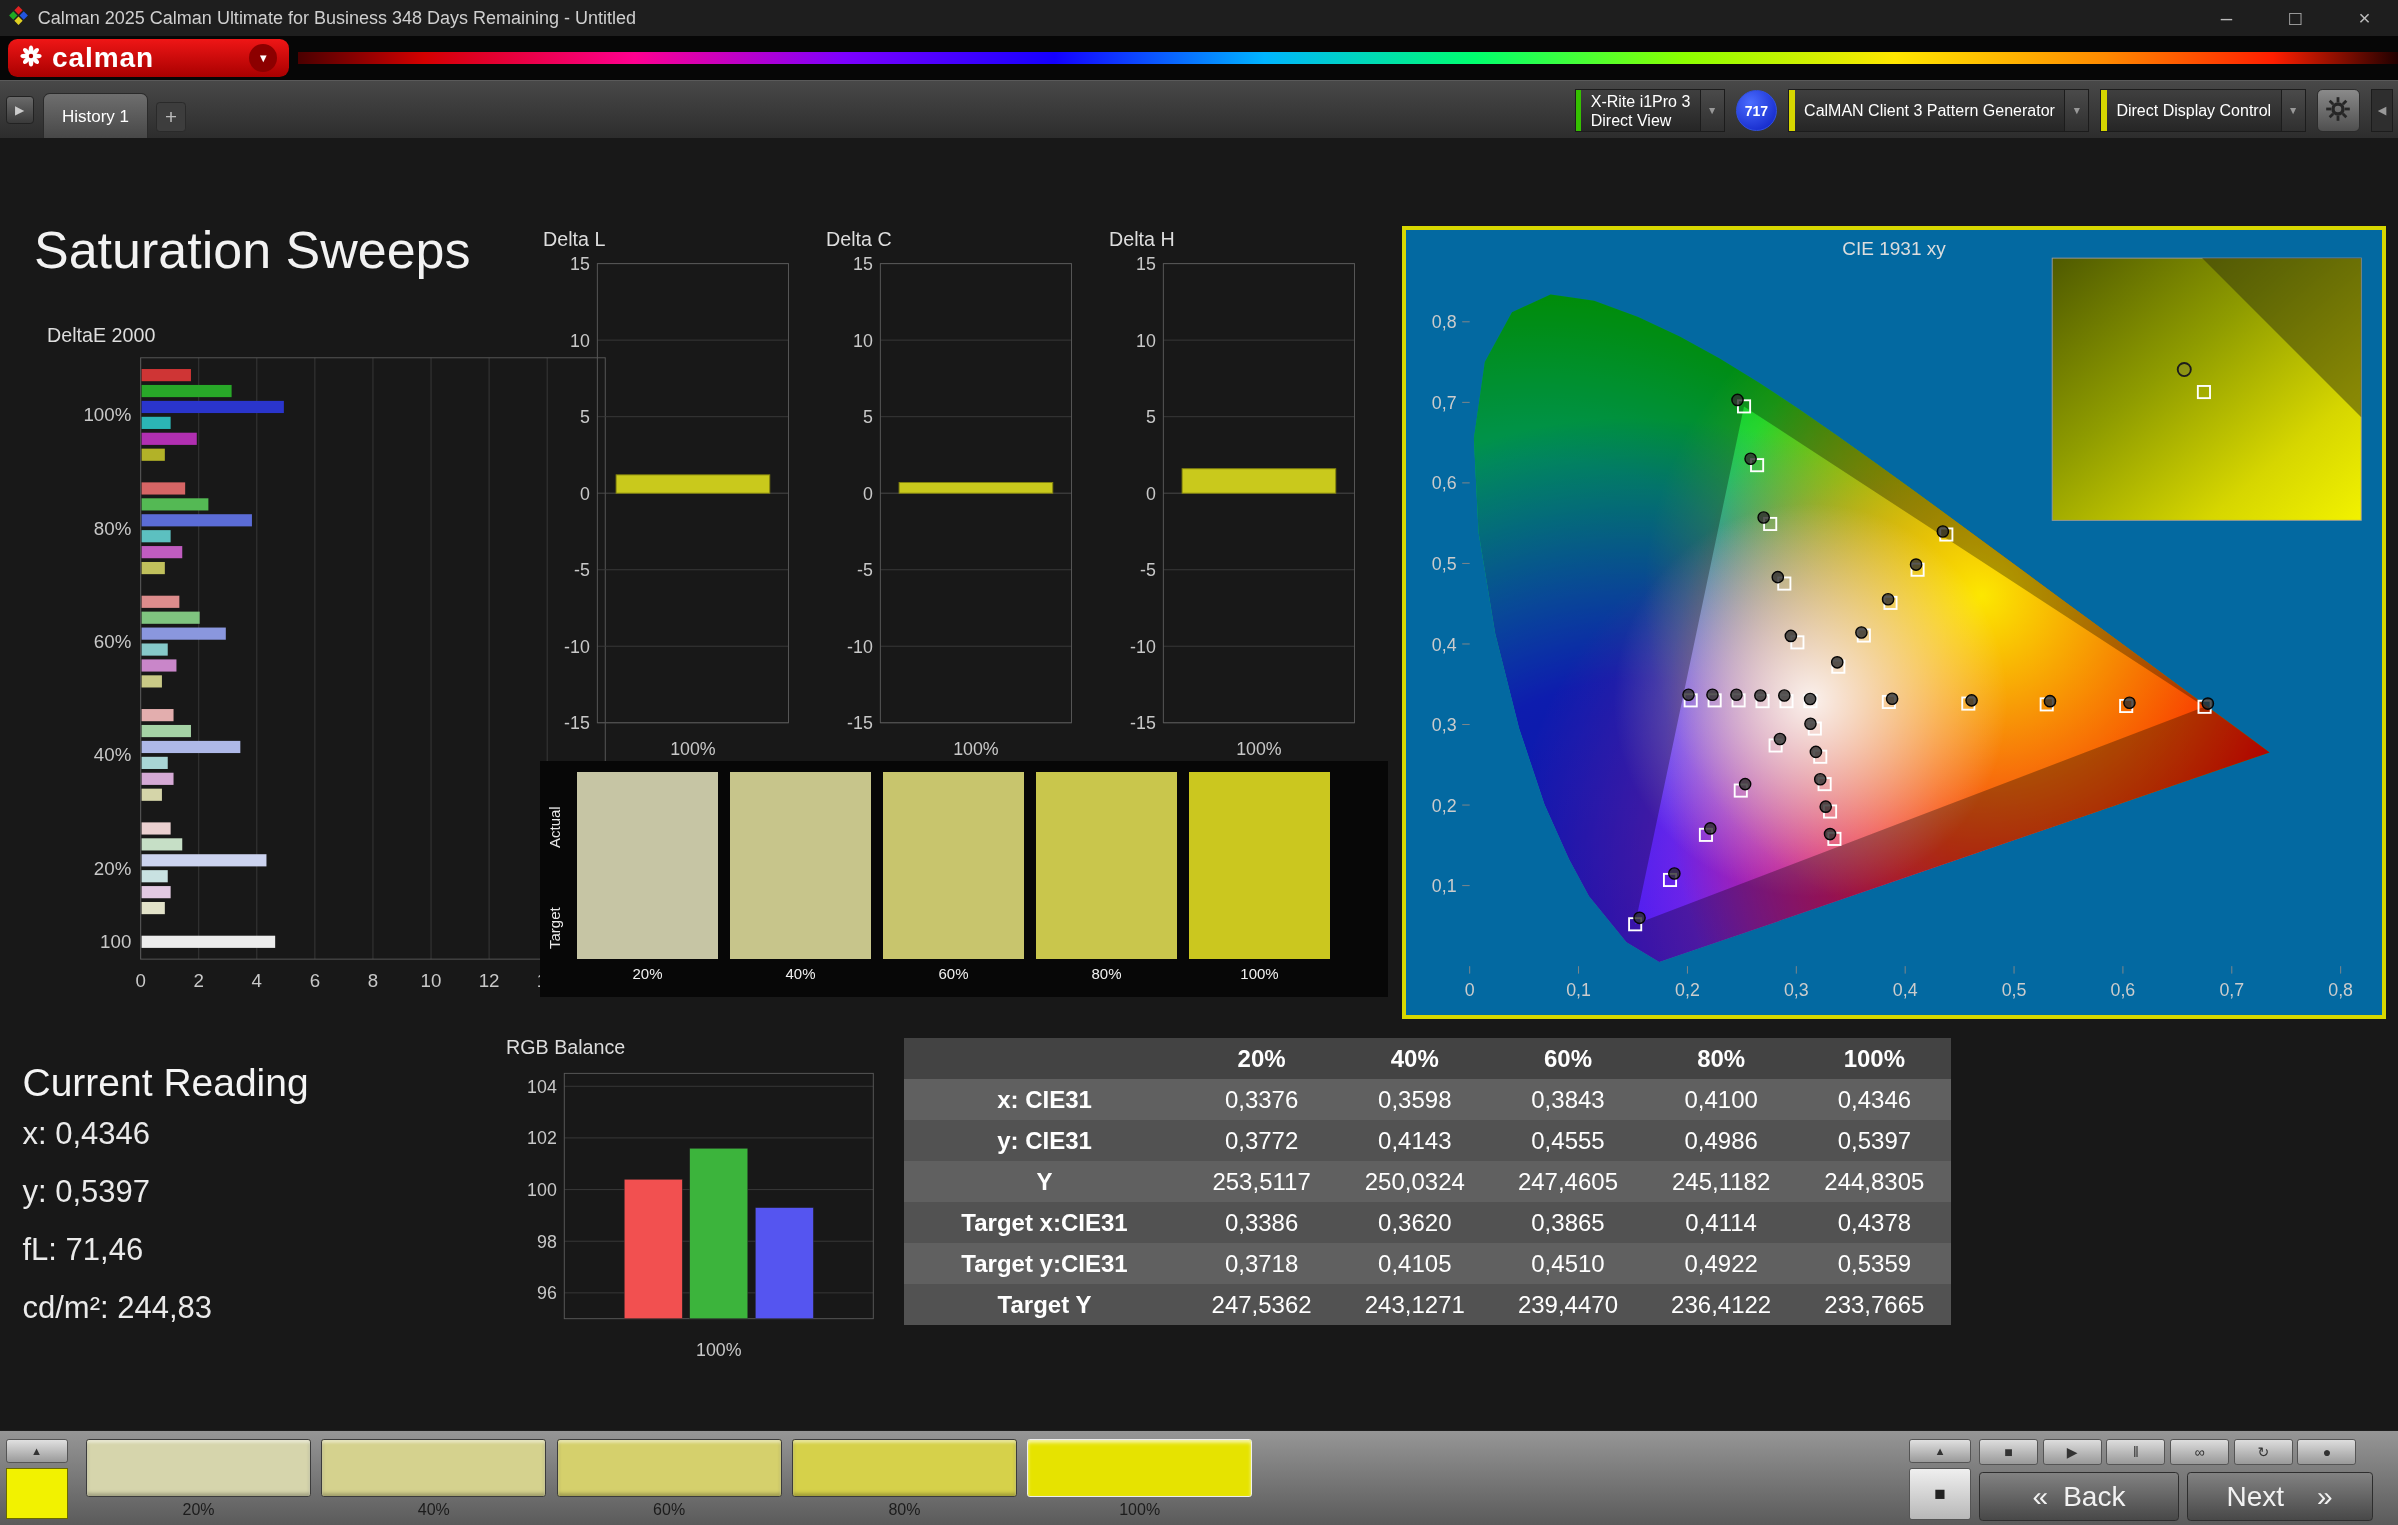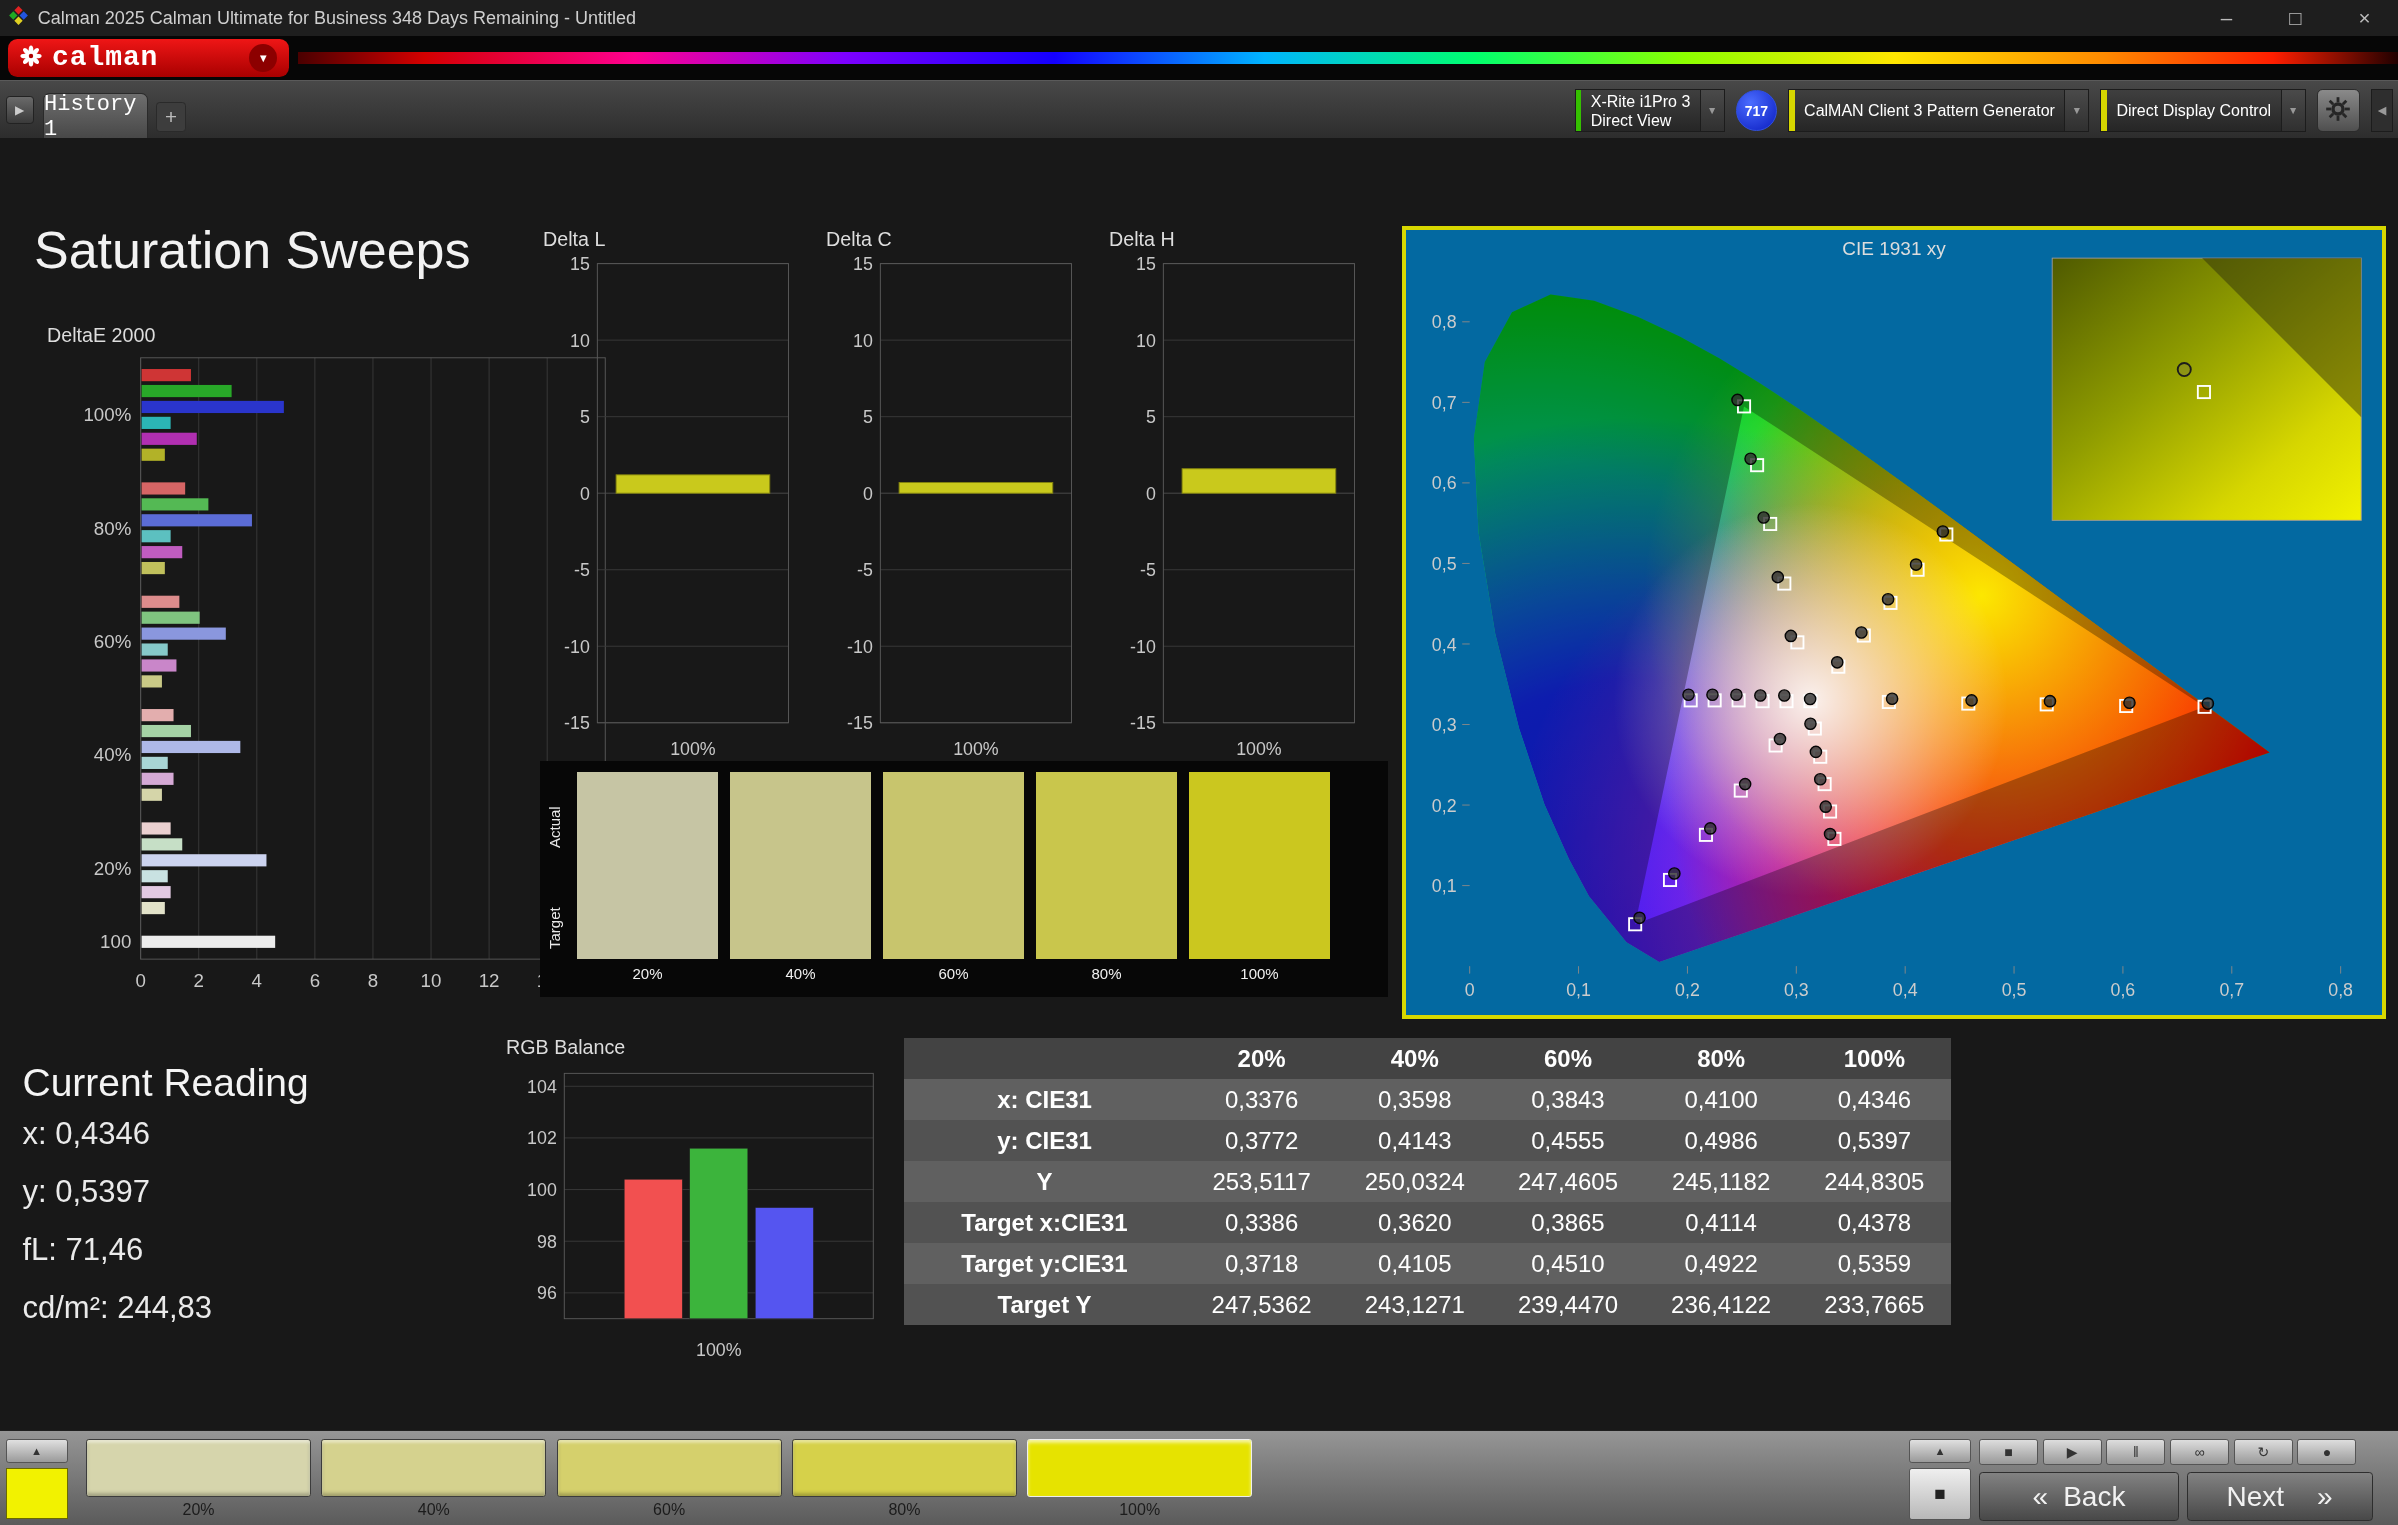--- a/index.html
+++ b/index.html
@@ -7,29 +7,29 @@
   .screen { position: relative; width: 2399px; height: 1525px; background: #181818; overflow: hidden; color: #ddd; }
 
   
   .titlebar { position: absolute; left: 0; top: 0; right: 0; height: 36px; background: #1e1e1e; display: flex; align-items: center; gap: 9.4px; padding-left: 9.4px; color: #cfcfcf; font-size: 18px; }
   .win-controls { margin-left: auto; display: flex; height: 100%; }
   .win-btn { width: 69px; display: flex; align-items: center; justify-content: center; font-size: 20.6px; color: #bbb; }
 
   
   .logobar { position: absolute; left: 0; top: 36px; right: 0; height: 44px; background: #060606; }
   .calman-logo { position: absolute; left: 7.5px; top: 2.8px; width: 281px; height: 38px; background: linear-gradient(#ef1616, #a80000); border-radius: 9.4px; display: flex; align-items: center; padding: 0 11.2px; gap: 9.4px; }
-  .calman-text { color: #fff; font-size: 28px; font-weight: bold; letter-spacing: 0.9px; font-family: Liberation Mono, monospace; }
+  .calman-text { color: #fff; font-size: 28px; font-weight: bold; letter-spacing: 0.9px; }
   .logo-dd { margin-left: auto; width: 28px; height: 28px; border-radius: 50%; background: #8c0000; display: flex; align-items: center; justify-content: center; color: #fff; font-size: 11.2px; }
   .rainbow { position: absolute; left: 298px; right: 0; top: 16px; height: 12px;
     background: linear-gradient(90deg,#4a0000 0%,#d40000 6%,#ff0090 16%,#7d00ff 26%,#1400ff 36%,#00b4ff 46%,#00ff6e 56%,#8cff00 66%,#ffe600 76%,#ff8a00 86%,#ff1e00 94%,#1e0000 100%); }
 
   
   .tabbar { position: absolute; left: 0; top: 80px; right: 0; height: 58px; background: linear-gradient(#484848, #2d2d2d); border-top: 0.9px solid #5a5a5a; }
   .tab-expand { position: absolute; left: 5.6px; top: 15px; width: 28px; height: 28px; background: linear-gradient(#6a6a6a, #3a3a3a); border: 0.9px solid #222; border-radius: 3.7px; color: #ccc; font-size: 12px; display: flex; align-items: center; justify-content: center; }
-  .tab-history { position: absolute; left: 43px; top: 12px; width: 105px; height: 46px; background: linear-gradient(#6e6e6e, #474747); border: 0.9px solid #2a2a2a; border-bottom: none; border-radius: 6.6px 6.6px 0 0; color: #fff; font-size: 22px; display: flex; align-items: center; justify-content: center; font-family: Liberation Mono, monospace; }
+  .tab-history { position: absolute; left: 43px; top: 12px; width: 105px; height: 46px; background: linear-gradient(#6e6e6e, #474747); border: 0.9px solid #2a2a2a; border-bottom: none; border-radius: 6.6px 6.6px 0 0; color: #fff; font-size: 17px; display: flex; align-items: center; justify-content: center; }
   .tab-add { position: absolute; left: 156px; top: 20.6px; width: 30px; height: 30px; background: #3d3d3d; border: 0.9px solid #2a2a2a; border-radius: 3.7px; color: #bbb; font-size: 20.6px; display: flex; align-items: center; justify-content: center; }
   .tab-right { position: absolute; right: 5.6px; top: 8.4px; height: 43px; display: flex; gap: 11.2px; align-items: stretch; margin-left: 26px; }
   .dd { display: flex; align-items: center; background: linear-gradient(#3f3f3f, #262626); border: 0.9px solid #1c1c1c; color: #fff; }
   .dd .edge { width: 5.6px; align-self: stretch; }
   .edge-green { background: #35c000; }
   .edge-yellow { background: #d6d600; }
   .dd .dd-body { padding: 2.8px 9.4px; font-size: 16px; line-height: 19px; white-space: nowrap; }
   .dd .arrow { width: 24px; align-self: stretch; display: flex; align-items: center; justify-content: center; color: #999; font-size: 10.3px; border-left: 0.9px solid #1c1c1c; background: linear-gradient(#4a4a4a, #303030); }
   .badge { width: 41px; height: 41px; border-radius: 50%; background: radial-gradient(circle at 35% 30%, #4a6cff, #0a1cc0); border: 1.9px solid #3050e0; color: #fff; font-size: 14px; font-weight: bold; display: flex; align-items: center; justify-content: center; align-self: center; }
   .gear-btn { width: 43px; height: 43px; background: linear-gradient(#8a8a8a, #4f4f4f); border: 0.9px solid #2c2c2c; border-radius: 5.6px; display: flex; align-items: center; justify-content: center; }

